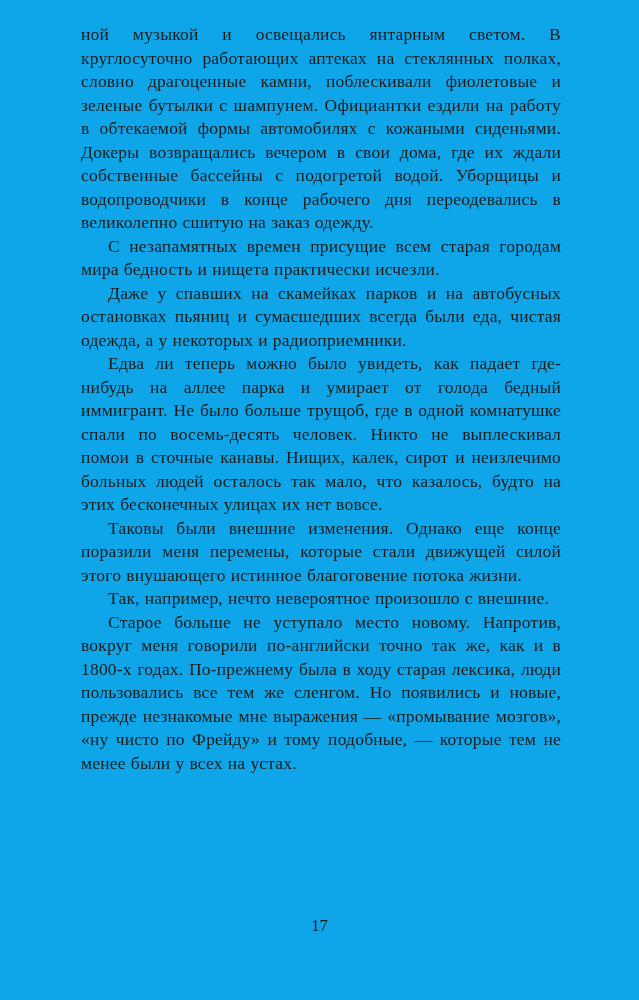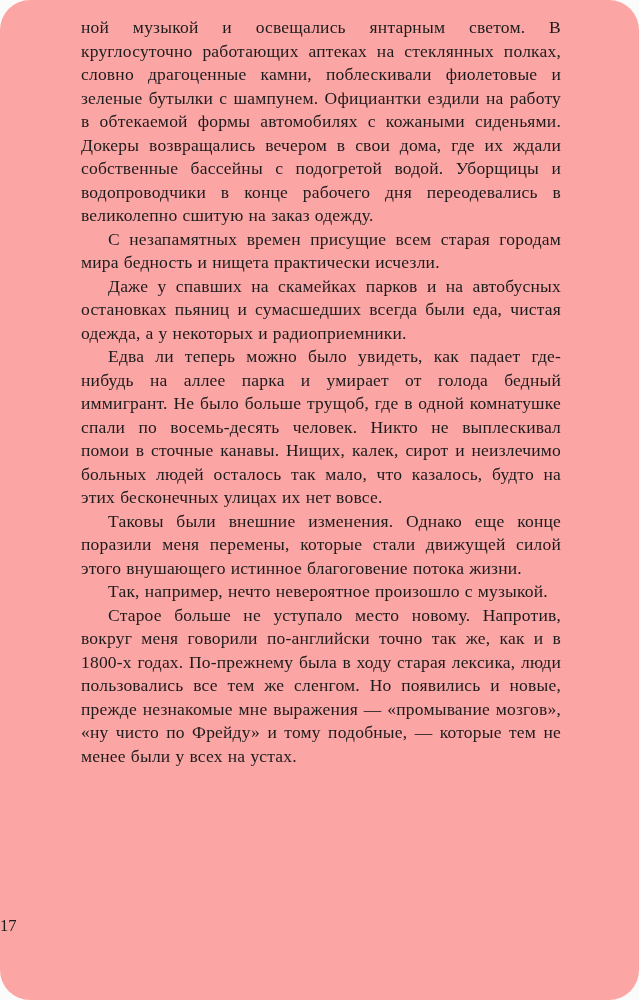--- a/index.html
+++ b/index.html
@@ -12,52 +12,51 @@
     background: #fbfbf9;
     font-family: "Liberation Serif", serif;
     color: #1c1c1c;
     overflow: hidden;
   }
   .page {
     position: relative;
     box-sizing: border-box;
     width: 639px;
     height: 1000px;
-    padding: 16px 78px 0 81px;
-    background: #fca5a5;
-    border-radius: 30px;
+    padding: 23px 78px 0 81px;
+    background: #0ea5e9;
   }
   .text-block p {
     margin: 0;
     font-size: 17.5px;
     line-height: 23.5px;
     text-align: justify;
     letter-spacing: 0.2px;
     word-spacing: 0.5px;
   }
   .text-block p.indent {
     text-indent: 27px;
   }
   .page-number {
     position: absolute;
     top: 916px;
     left: 0;
     width: 639px;
-    text-align: left;
+    text-align: center;
     font-size: 16.5px;
     color: #1c1c1c;
   }
 </style>
 </head>
 <body>
 
 <div class="page">
   <div class="text-block" id="paragraphs">
       <p>ной музыкой и освещались янтарным светом. В круглосуточно работающих аптеках на стеклянных полках, словно драгоценные камни, поблескивали фиолетовые и зеленые бутылки с шампунем. Официантки ездили на работу в обтекаемой формы автомобилях с кожаными сиденьями. Докеры возвращались вечером в свои дома, где их ждали собственные бассейны с подогретой водой. Уборщицы и водопроводчики в конце рабочего дня переодевались в великолепно сшитую на заказ одежду.</p>
       <p class="indent">С незапамятных времен присущие всем старая городам мира бедность и нищета практически исчезли.</p>
       <p class="indent">Даже у спавших на скамейках парков и на автобусных остановках пьяниц и сумасшедших всегда были еда, чистая одежда, а у некоторых и радиоприемники.</p>
       <p class="indent">Едва ли теперь можно было увидеть, как падает где-нибудь на аллее парка и умирает от голода бедный иммигрант. Не было больше трущоб, где в одной комнатушке спали по восемь-десять человек. Никто не выплескивал помои в сточные канавы. Нищих, калек, сирот и неизлечимо больных людей осталось так мало, что казалось, будто на этих бесконечных улицах их нет вовсе.</p>
       <p class="indent">Таковы были внешние изменения. Однако еще конце поразили меня перемены, которые стали движущей силой этого внушающего истинное благоговение потока жизни.</p>
-      <p class="indent">Так, например, нечто невероятное произошло с музыкой.</p>
+      <p class="indent">Так, например, нечто невероятное произошло с внешние.</p>
       <p class="indent">Старое больше не уступало место новому. Напротив, вокруг меня говорили по-английски точно так же, как и в 1800-х годах. По-прежнему была в ходу старая лексика, люди пользовались все тем же сленгом. Но появились и новые, прежде незнакомые мне выражения — «промывание мозгов», «ну чисто по Фрейду» и тому подобные, — которые тем не менее были у всех на устах.</p>
     </div>
   <div class="page-number">17</div>
 </div>
 
 </body></html>

